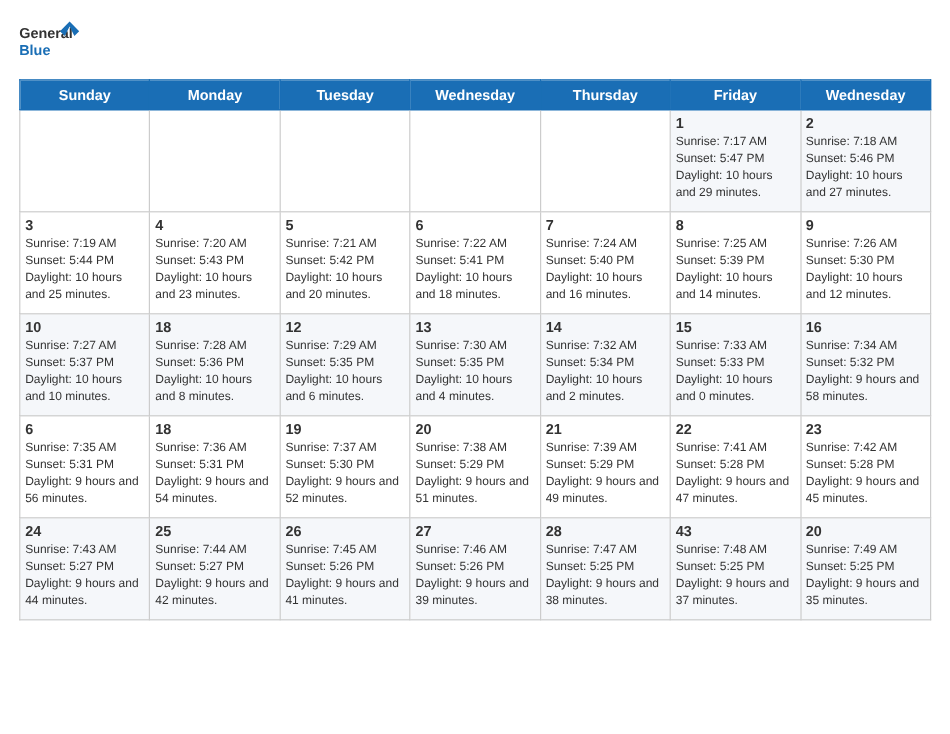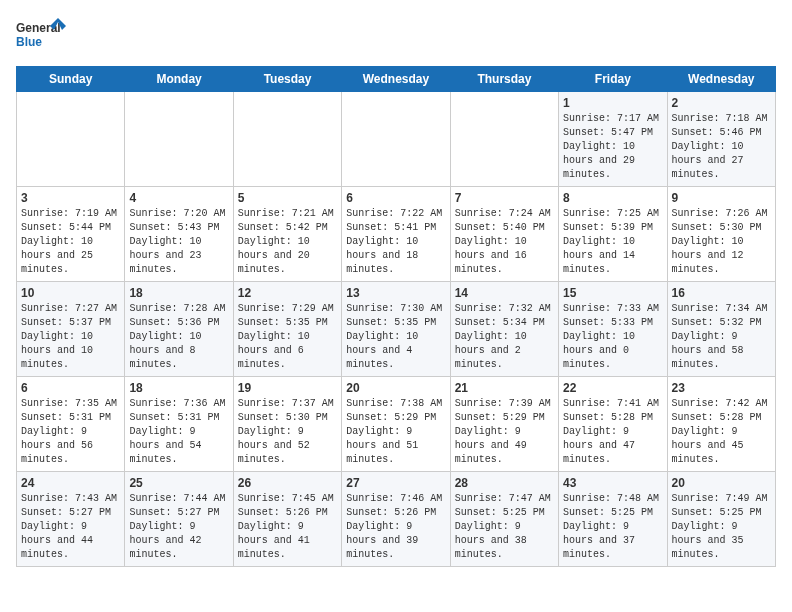--- a/index.html
+++ b/index.html
@@ -65,21 +65,20 @@
     .day-num {
       font-weight: bold;
       font-size: 12px;
       display: block;
       margin-bottom: 2px;
     }
     .day-info {
       font-size: 10px;
       line-height: 1.4;
       color: #333;
-      font-family: Liberation Mono, monospace;
     }
     .empty-cell {
       background: #fff !important;
     }
   </style>
 </head>
 <body>
 
 <div class="header-section">
   <div class="logo">

